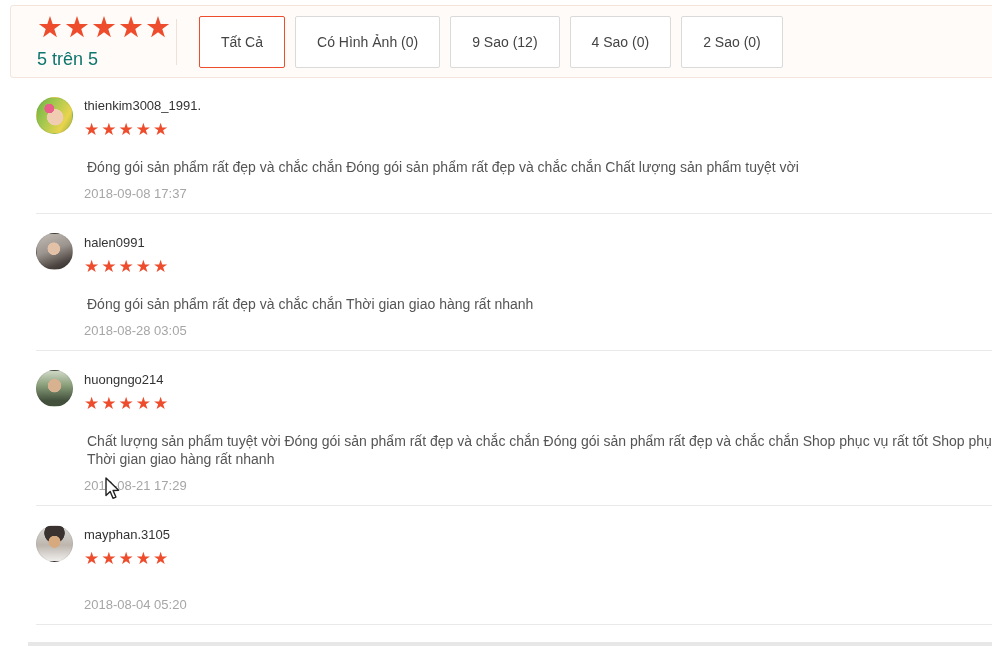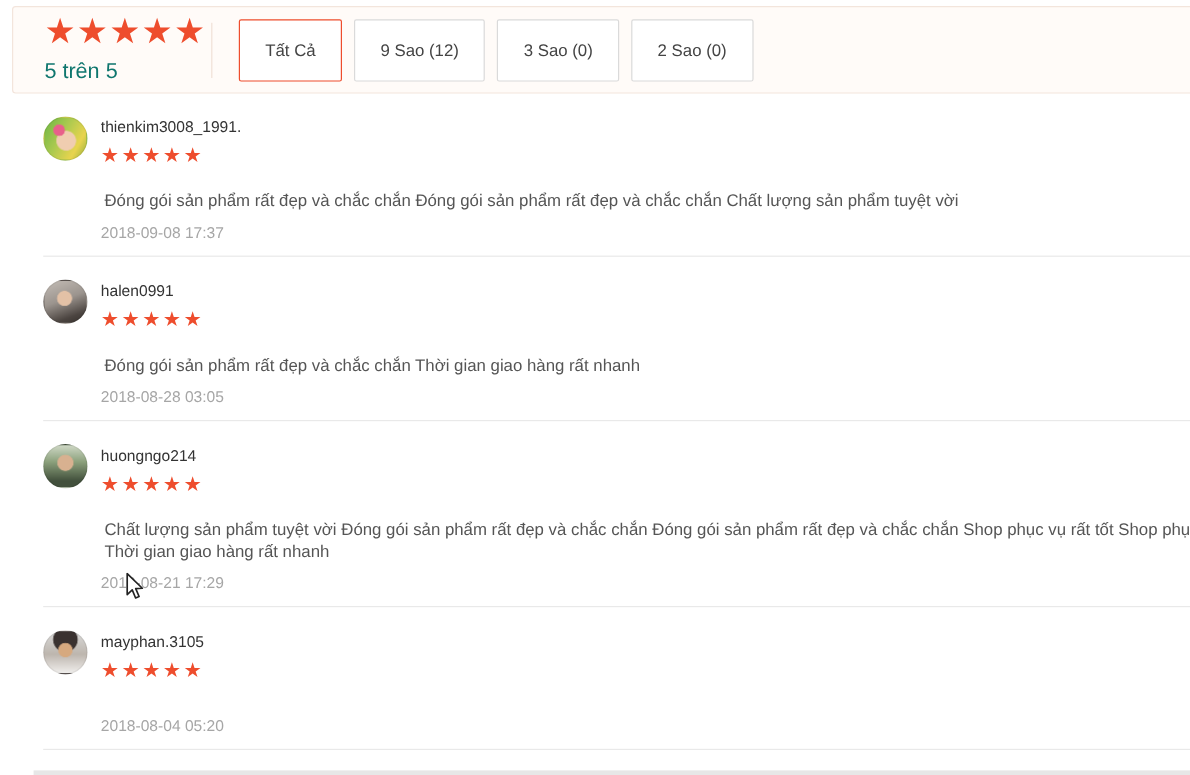--- a/index.html
+++ b/index.html
@@ -162,22 +162,23 @@
 <body>
 
 <div class="panel">
   <div class="rating-summary">
     <div class="stars-big">★★★★★</div>
     <div class="score-label">5 trên 5</div>
   </div>
   <div class="v-divider"></div>
   <div class="filters">
     <button class="filter-btn active">Tất Cả</button>
+    <button class="filter-btn">Có Hình Ảnh (0)</button>
     <button class="filter-btn">9 Sao (12)</button>
-    <button class="filter-btn">3 Sao (0)</button>
+    <button class="filter-btn">4 Sao (0)</button>
     <button class="filter-btn">2 Sao (0)</button>
   </div>
 </div>
 
 <div class="reviews">
 
   <div class="review">
     <div class="avatar avatar-0"></div>
     <div class="username">thienkim3008_1991.</div>
     <div class="stars-sm">★★★★★</div>

